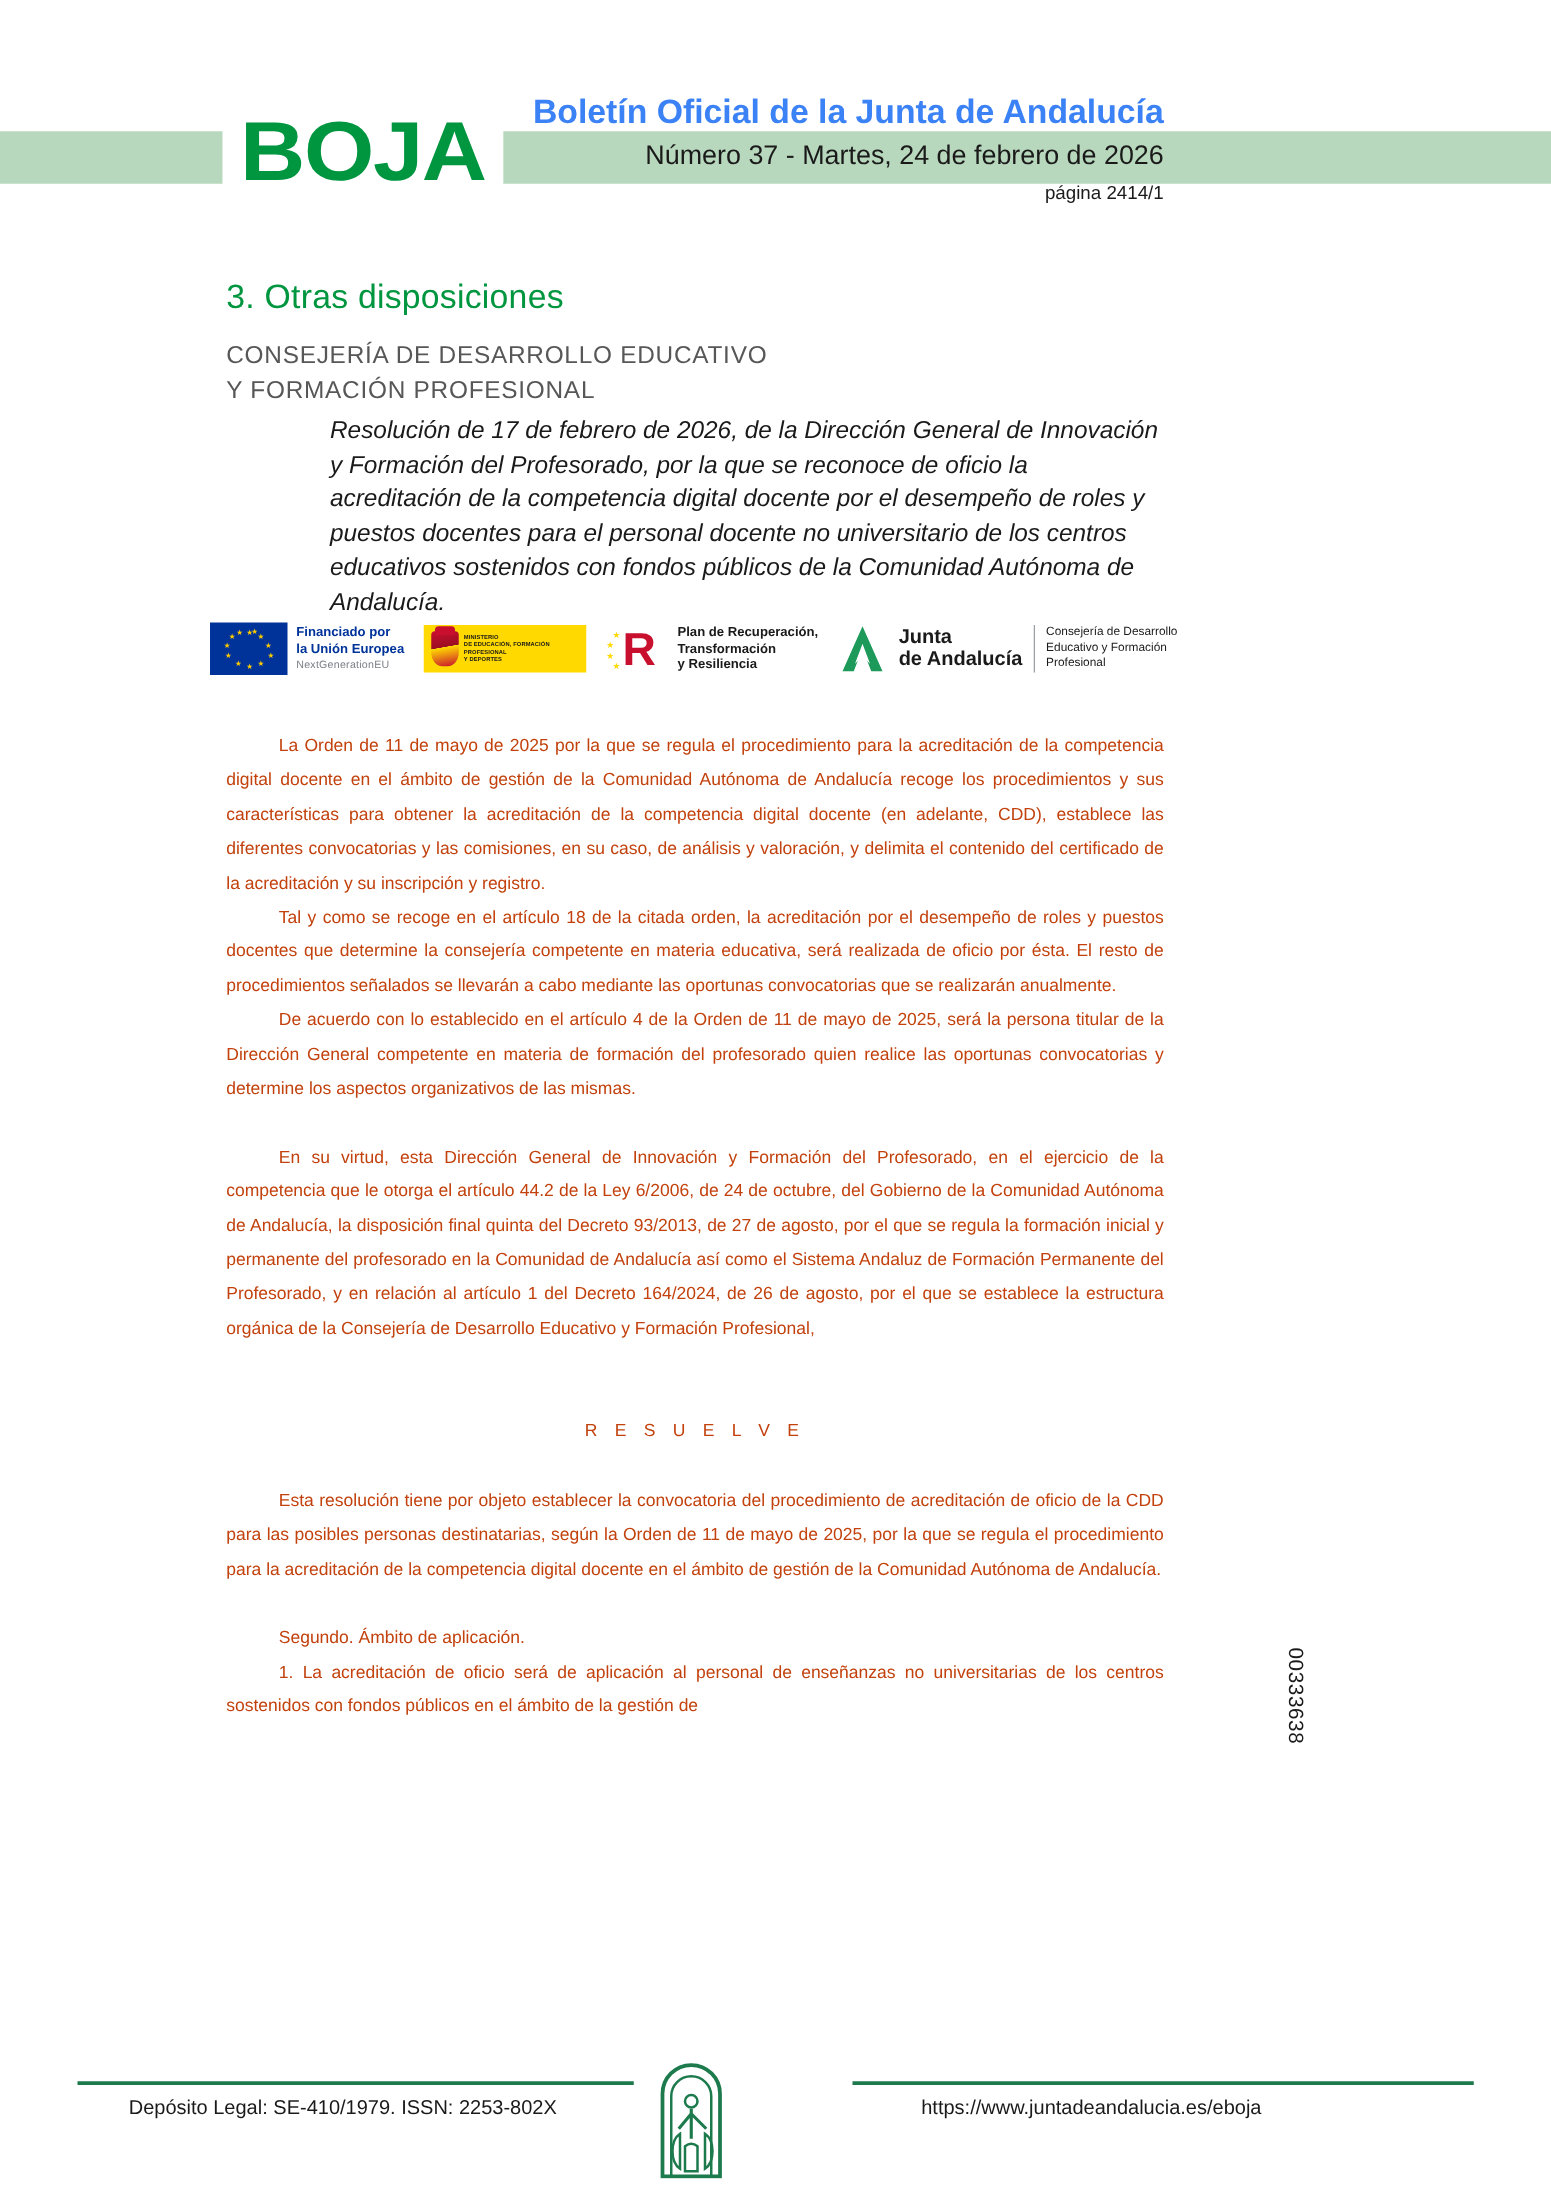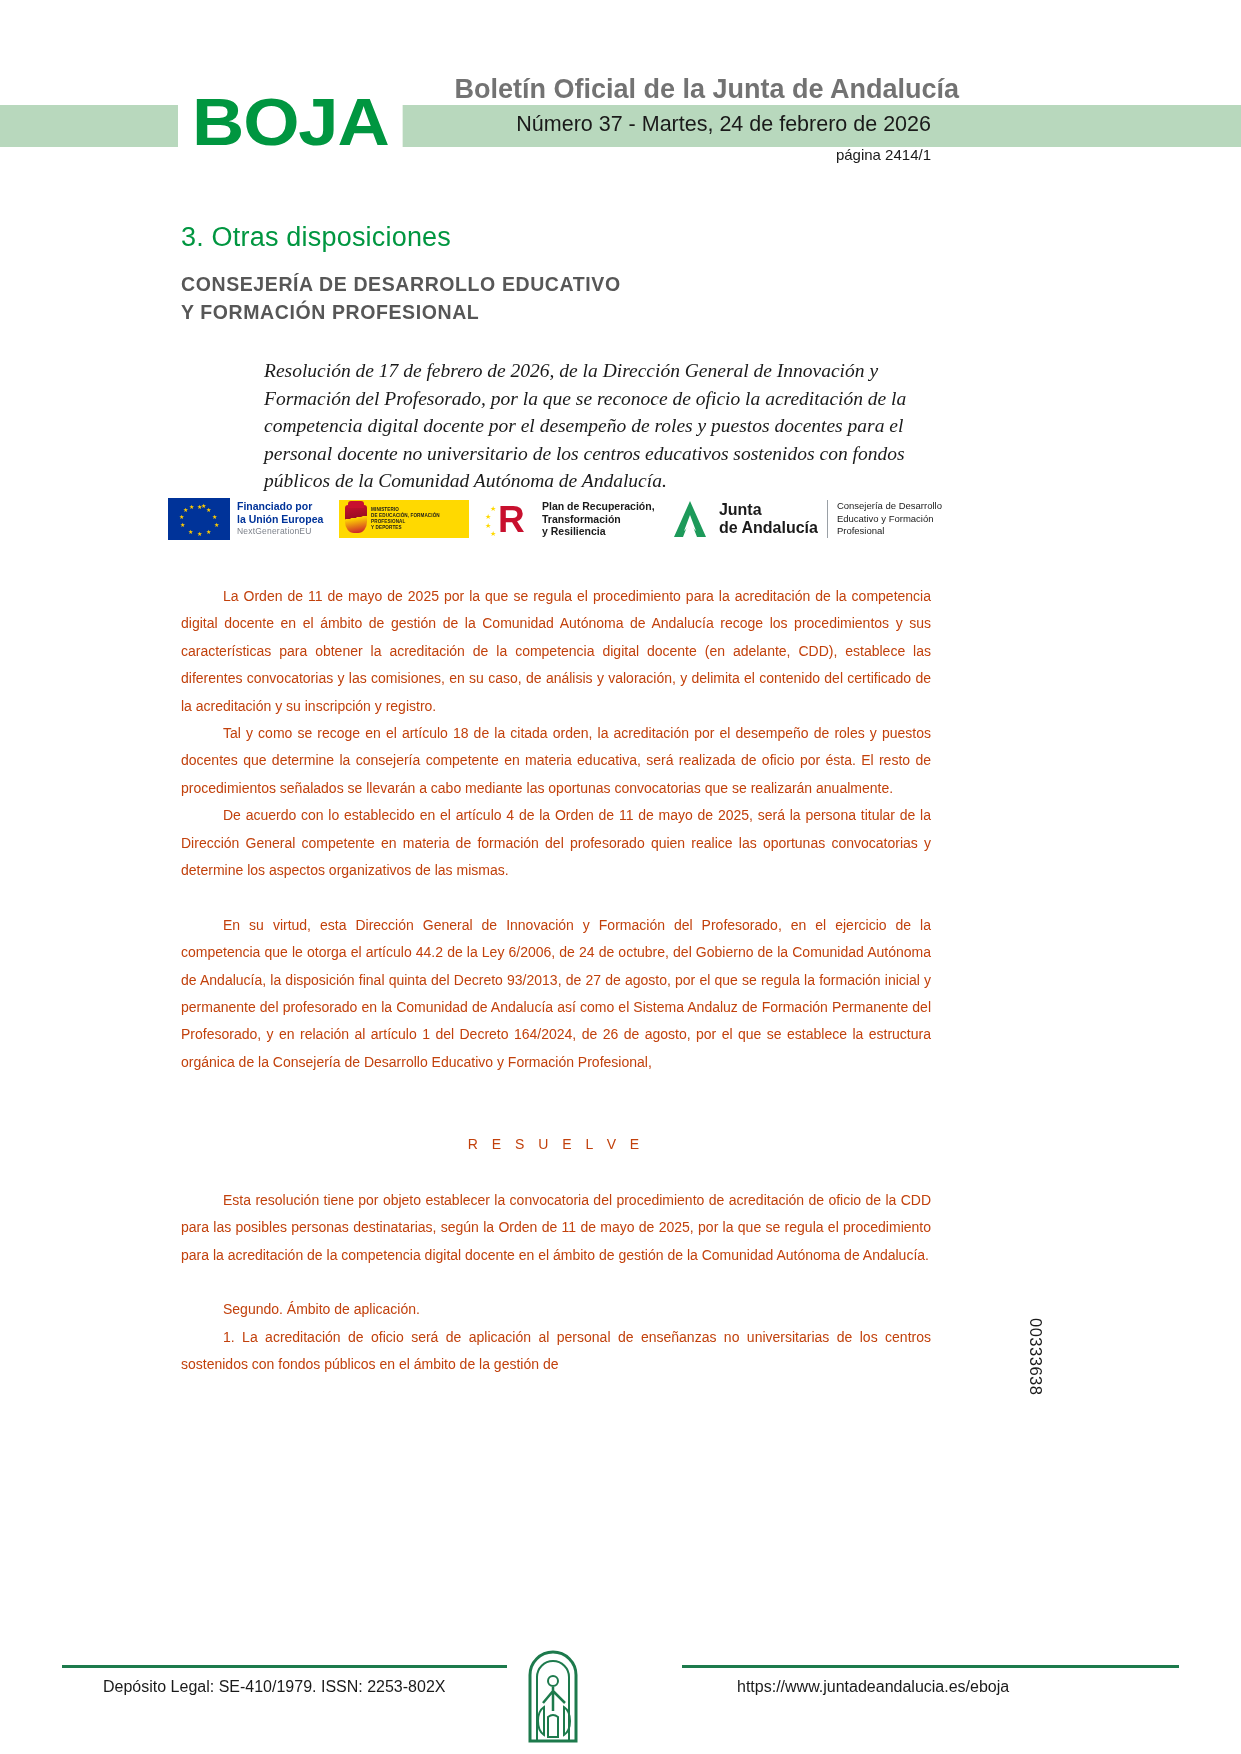--- a/index.html
+++ b/index.html
@@ -48,24 +48,23 @@
     font-stretch: condensed;
     transform: scaleX(1.08);
     transform-origin: left center;
   }
   .header-title {
     position: absolute;
     left: 0;
     top: 74px;
     width: 931px;
     text-align: right;
-    color: #737373;
+    color: #3b82f6;
     font-size: 27px;
     font-weight: bold;
-    padding-left: 28px;
   }
   .header-issue {
     position: absolute;
     left: 0;
     top: 112px;
     width: 931px;
     text-align: right;
     color: #1a1a1a;
     font-size: 21.5px;
   }
@@ -91,36 +90,35 @@
     top: 222px;
     font-size: 27px;
     color: #009640;
     letter-spacing: 0.2px;
   }
   .org-name {
     position: absolute;
     left: 181px;
     top: 270px;
     font-size: 19.5px;
-    font-weight: bold;
+    font-weight: normal;
     color: #575757;
     letter-spacing: 0.6px;
     line-height: 28px;
   }
   .resolution-summary {
     position: absolute;
     left: 264px;
-    top: 357px;
+    top: 331px;
     width: 668px;
     font-size: 19.5px;
     font-style: italic;
     line-height: 27.5px;
     text-align: left;
     color: #1a1a1a;
-    font-family: Liberation Serif, serif;
   }
 
   
   .logo-strip {
     position: absolute;
     left: 168px;
     top: 490px;
     width: 774px;
     height: 58px;
     display: flex;

